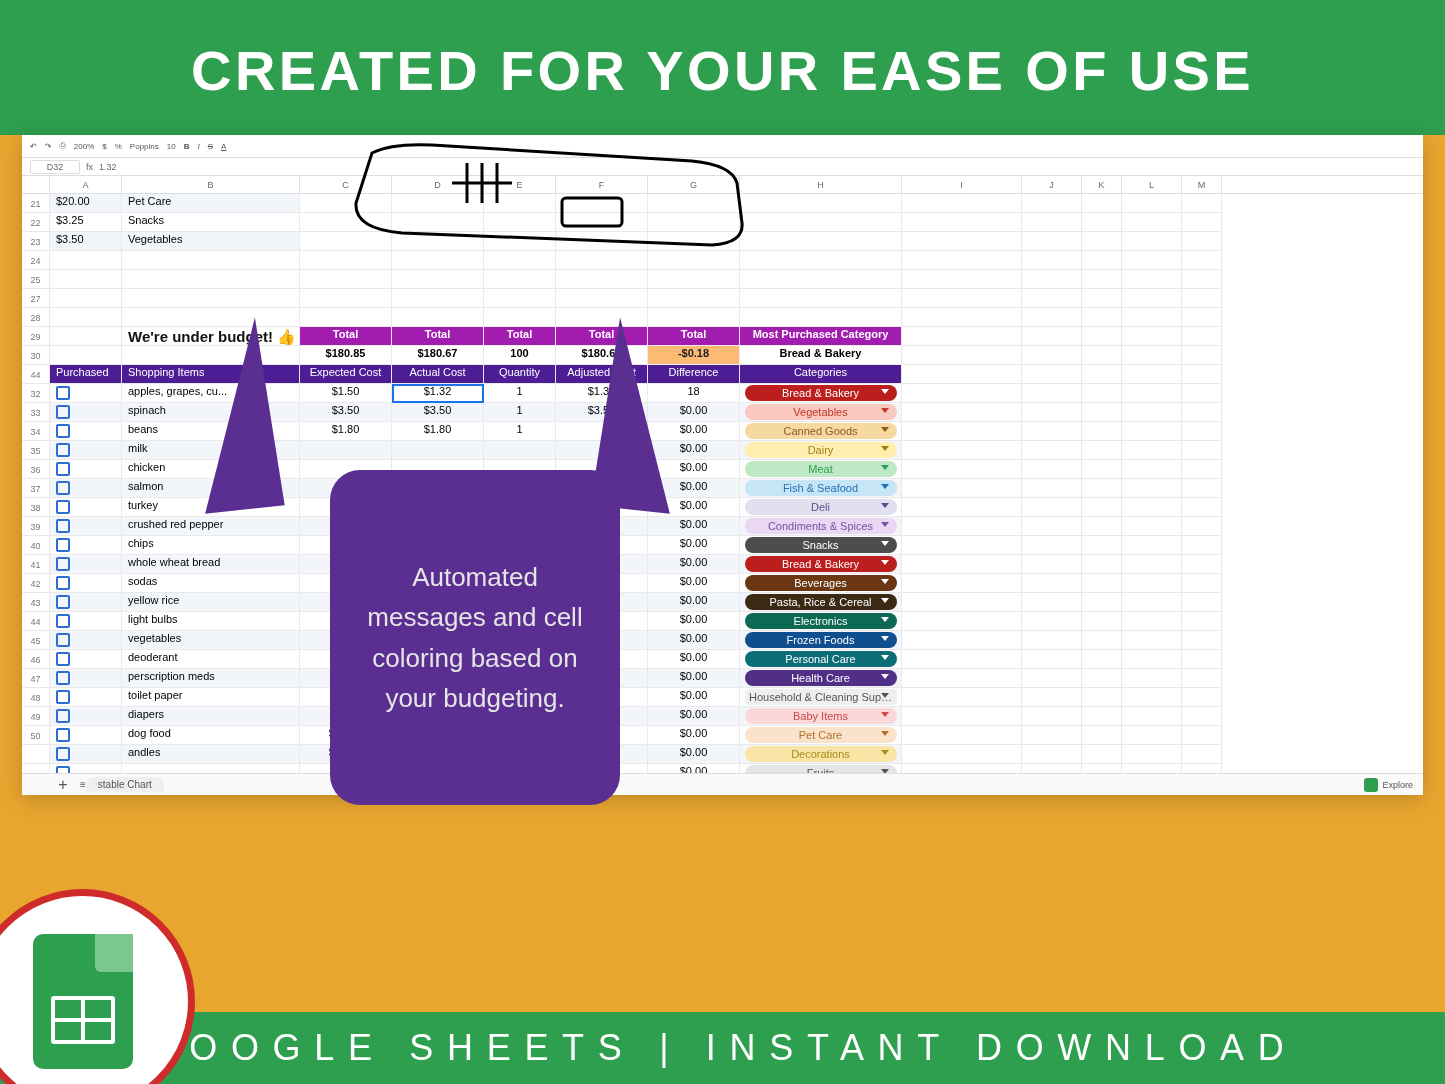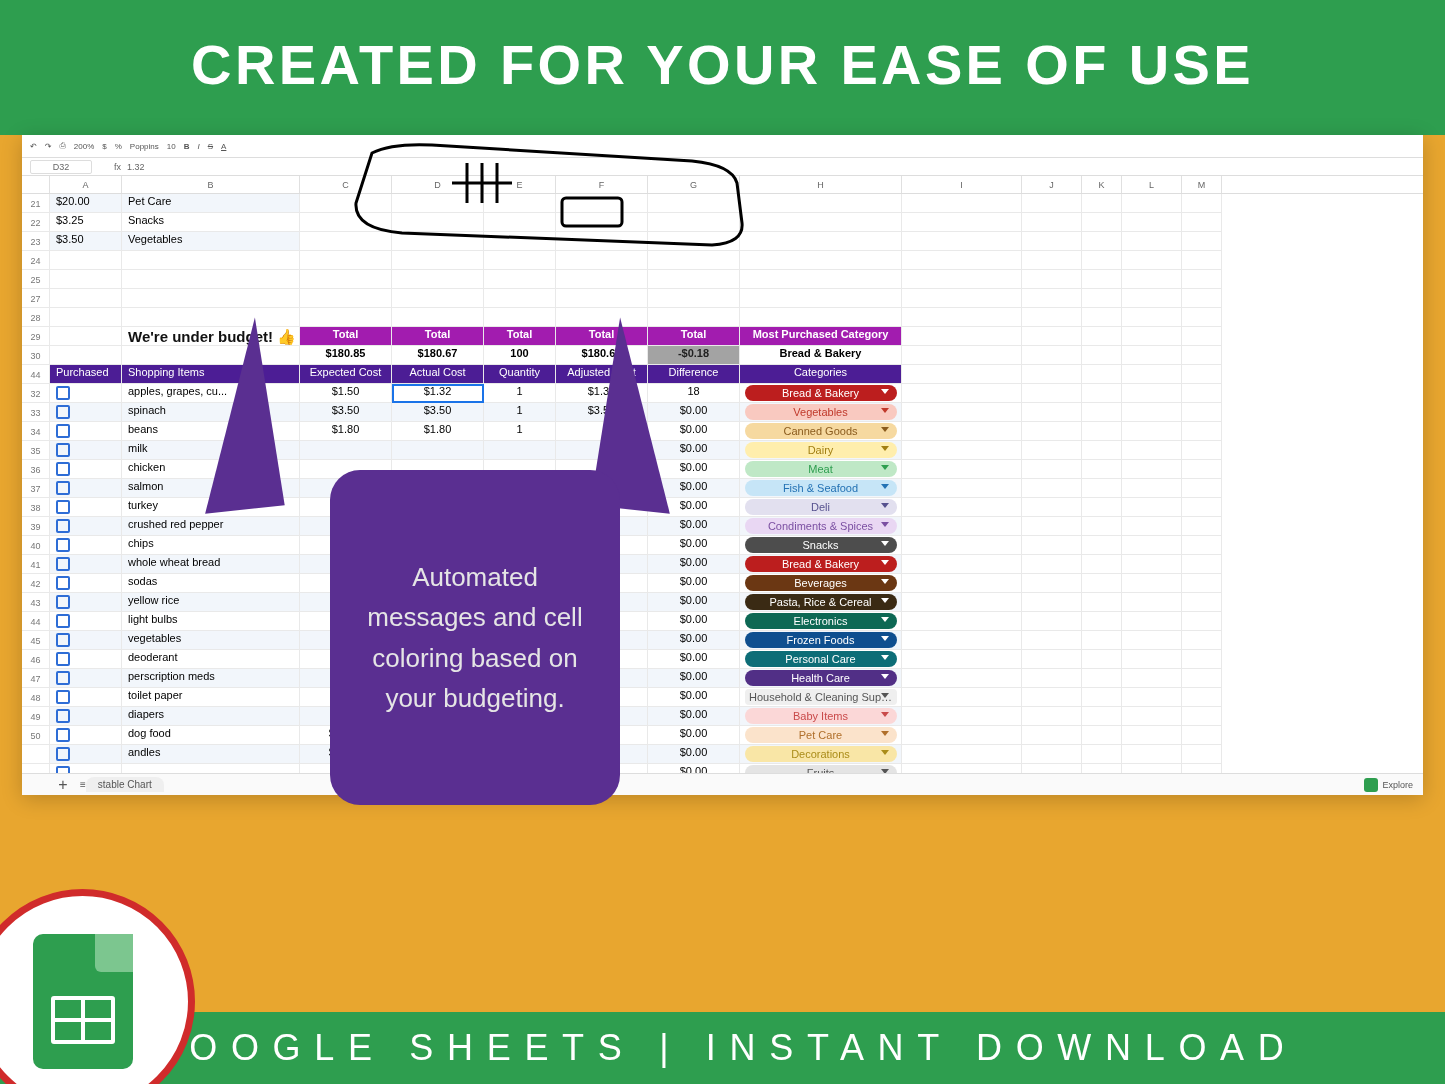--- a/index.html
+++ b/index.html
@@ -1,37 +1,37 @@
 <!DOCTYPE html>
 <html><head>
 <meta charset="utf-8">
 <style>
 html,body{margin:0;padding:0;font-family:Arial,Helvetica,sans-serif;background:#2e9e4f}
 *{box-sizing:border-box}
 .frame{width:1445px;height:1084px;position:relative;background:#e8a62f}
-.top-green{position:absolute;left:0;top:0;right:0;height:135px;background:#2e9e4f;display:flex;align-items:flex-end;justify-content:center}
+.top-green{position:absolute;left:0;top:0;right:0;height:135px;background:#2e9e4f;display:flex;align-items:flex-start;justify-content:center}
 .top-green h1{color:#fff;font-size:56px;font-weight:800;letter-spacing:.06em}
 .sheet{position:absolute;left:22px;right:22px;top:135px;height:660px;background:#fff;box-shadow:0 4px 20px rgba(0,0,0,.2);overflow:hidden}
 .toolbar{height:23px;display:flex;align-items:center;gap:8px;padding:2px 8px;font-size:8px;color:#555;border-bottom:1px solid #ddd;background:#fff}
 .toolbar span{display:inline-block}
 .fx-row{height:18px;border-bottom:1px solid #ddd;display:flex;align-items:center;padding:0 8px;font-size:9px;color:#666}
-.fx-row .cellref{width:62px;border:1px solid #ddd;text-align:center;padding:1px 4px;margin-right:22px;border-radius:2px}
+.fx-row .cellref{width:50px;border:1px solid #ddd;text-align:center;padding:1px 4px;margin-right:6px;border-radius:2px}
 .col-heads{display:flex;height:18px;font-size:9px;color:#666;background:#fff;border-bottom:1px solid #ddd}
 .rownum-col{width:28px;text-align:center;border-right:1px solid #e0e0e0}
 .col-A{width:72px}.col-B{width:178px}.col-C{width:92px}.col-D{width:92px}.col-E{width:72px}.col-F{width:92px}.col-G{width:92px}.col-H{width:162px}.col-I{width:120px}.col-J{width:60px}.col-K{width:40px}.col-L{width:60px}.col-M{width:40px}
 .col-heads>div{border-right:1px solid #e0e0e0;text-align:center;line-height:18px}
 .grid{position:relative}
 .row{display:flex;height:19px;font-size:11px}
 .row>div{border-right:1px solid #e9e9e9;border-bottom:1px solid #e9e9e9;padding:1px 6px;overflow:hidden;white-space:nowrap}
 .row .rownum{width:28px;text-align:center;color:#777;background:#fff;font-size:9px;line-height:18px}
 .row .cA{width:72px}.row .cB{width:178px}.row .cC{width:92px;text-align:center}.row .cD{width:92px;text-align:center}.row .cE{width:72px;text-align:center}.row .cF{width:92px;text-align:center}.row .cG{width:92px;text-align:center}.row .cH{width:162px;text-align:center;padding:1px 3px}.row .cI{width:120px}.row .cJ{width:60px}.row .cK{width:40px}.row .cL{width:60px}.row .cM{width:40px}
 .alt{background:#f2f6fb}
 .tot-head{background:#a21caf;color:#fff;font-weight:600}
 .tot-val{font-weight:700}
-.diff-neg{background:#a3a3a3;color:#222;font-weight:700}
+.diff-neg{background:#fdba74;color:#222;font-weight:700}
 .colhead-blue{background:#4c1d95;color:#fff;font-weight:400}
 .budget-msg{font-size:15px;font-weight:700;color:#111;text-align:right;padding-right:10px!important}
 .chk{display:inline-block;width:14px;height:14px;border:2px solid #2e6dd6;border-radius:2px;margin-top:1px}
 .cat-pill{display:inline-block;width:152px;border-radius:10px;font-size:11px;color:#fff;text-align:center;line-height:16px;position:relative}
 .cat-pill .car{position:absolute;right:8px;top:4px;width:0;height:0;border-left:4px solid transparent;border-right:4px solid transparent;border-top:5px solid currentColor}
 .p-bread{background:#bc1e1e}.p-veg{background:#f9c9c0;color:#c0392b}.p-canned{background:#f6d9a0;color:#8a5b1d}.p-dairy{background:#ffeead;color:#a27f13}.p-meat{background:#bfe8c6;color:#2e9e4f}.p-fish{background:#c6e5f7;color:#2472b4}.p-deli{background:#e2e0ef;color:#56518e}.p-cond{background:#e9d7f3;color:#7b4fa2}.p-snack{background:#4d4d4d}.p-bev{background:#6b3713}.p-pasta{background:#3a2a14}.p-elec{background:#0d6854}.p-frozen{background:#0f4f8f}.p-pers{background:#0d6d77}.p-health{background:#512f86}.p-house{background:#efefef;color:#555;border-radius:4px}.p-baby{background:#fbd7d7;color:#c94a4a}.p-pet{background:#fbe3cb;color:#b06f2a}.p-dec{background:#f9e6a6;color:#aa8c19}.p-fruit{background:#e4e4e4;color:#555}
 .laptop{position:absolute;top:8px;left:310px;width:420px;height:110px}
 .tab-bar{position:absolute;left:0;right:0;bottom:0;height:22px;border-top:1px solid #ddd;background:#fafafa;display:flex;align-items:center;font-size:10px;color:#555;padding-left:30px}
 .tab-bar .plus{width:22px;height:16px;display:inline-flex;align-items:center;justify-content:center;font-size:16px;color:#555;margin-right:6px}
 .tab-bar .tab{padding:2px 12px;background:#efefef;border-radius:8px 8px 0 0;margin-right:2px}

